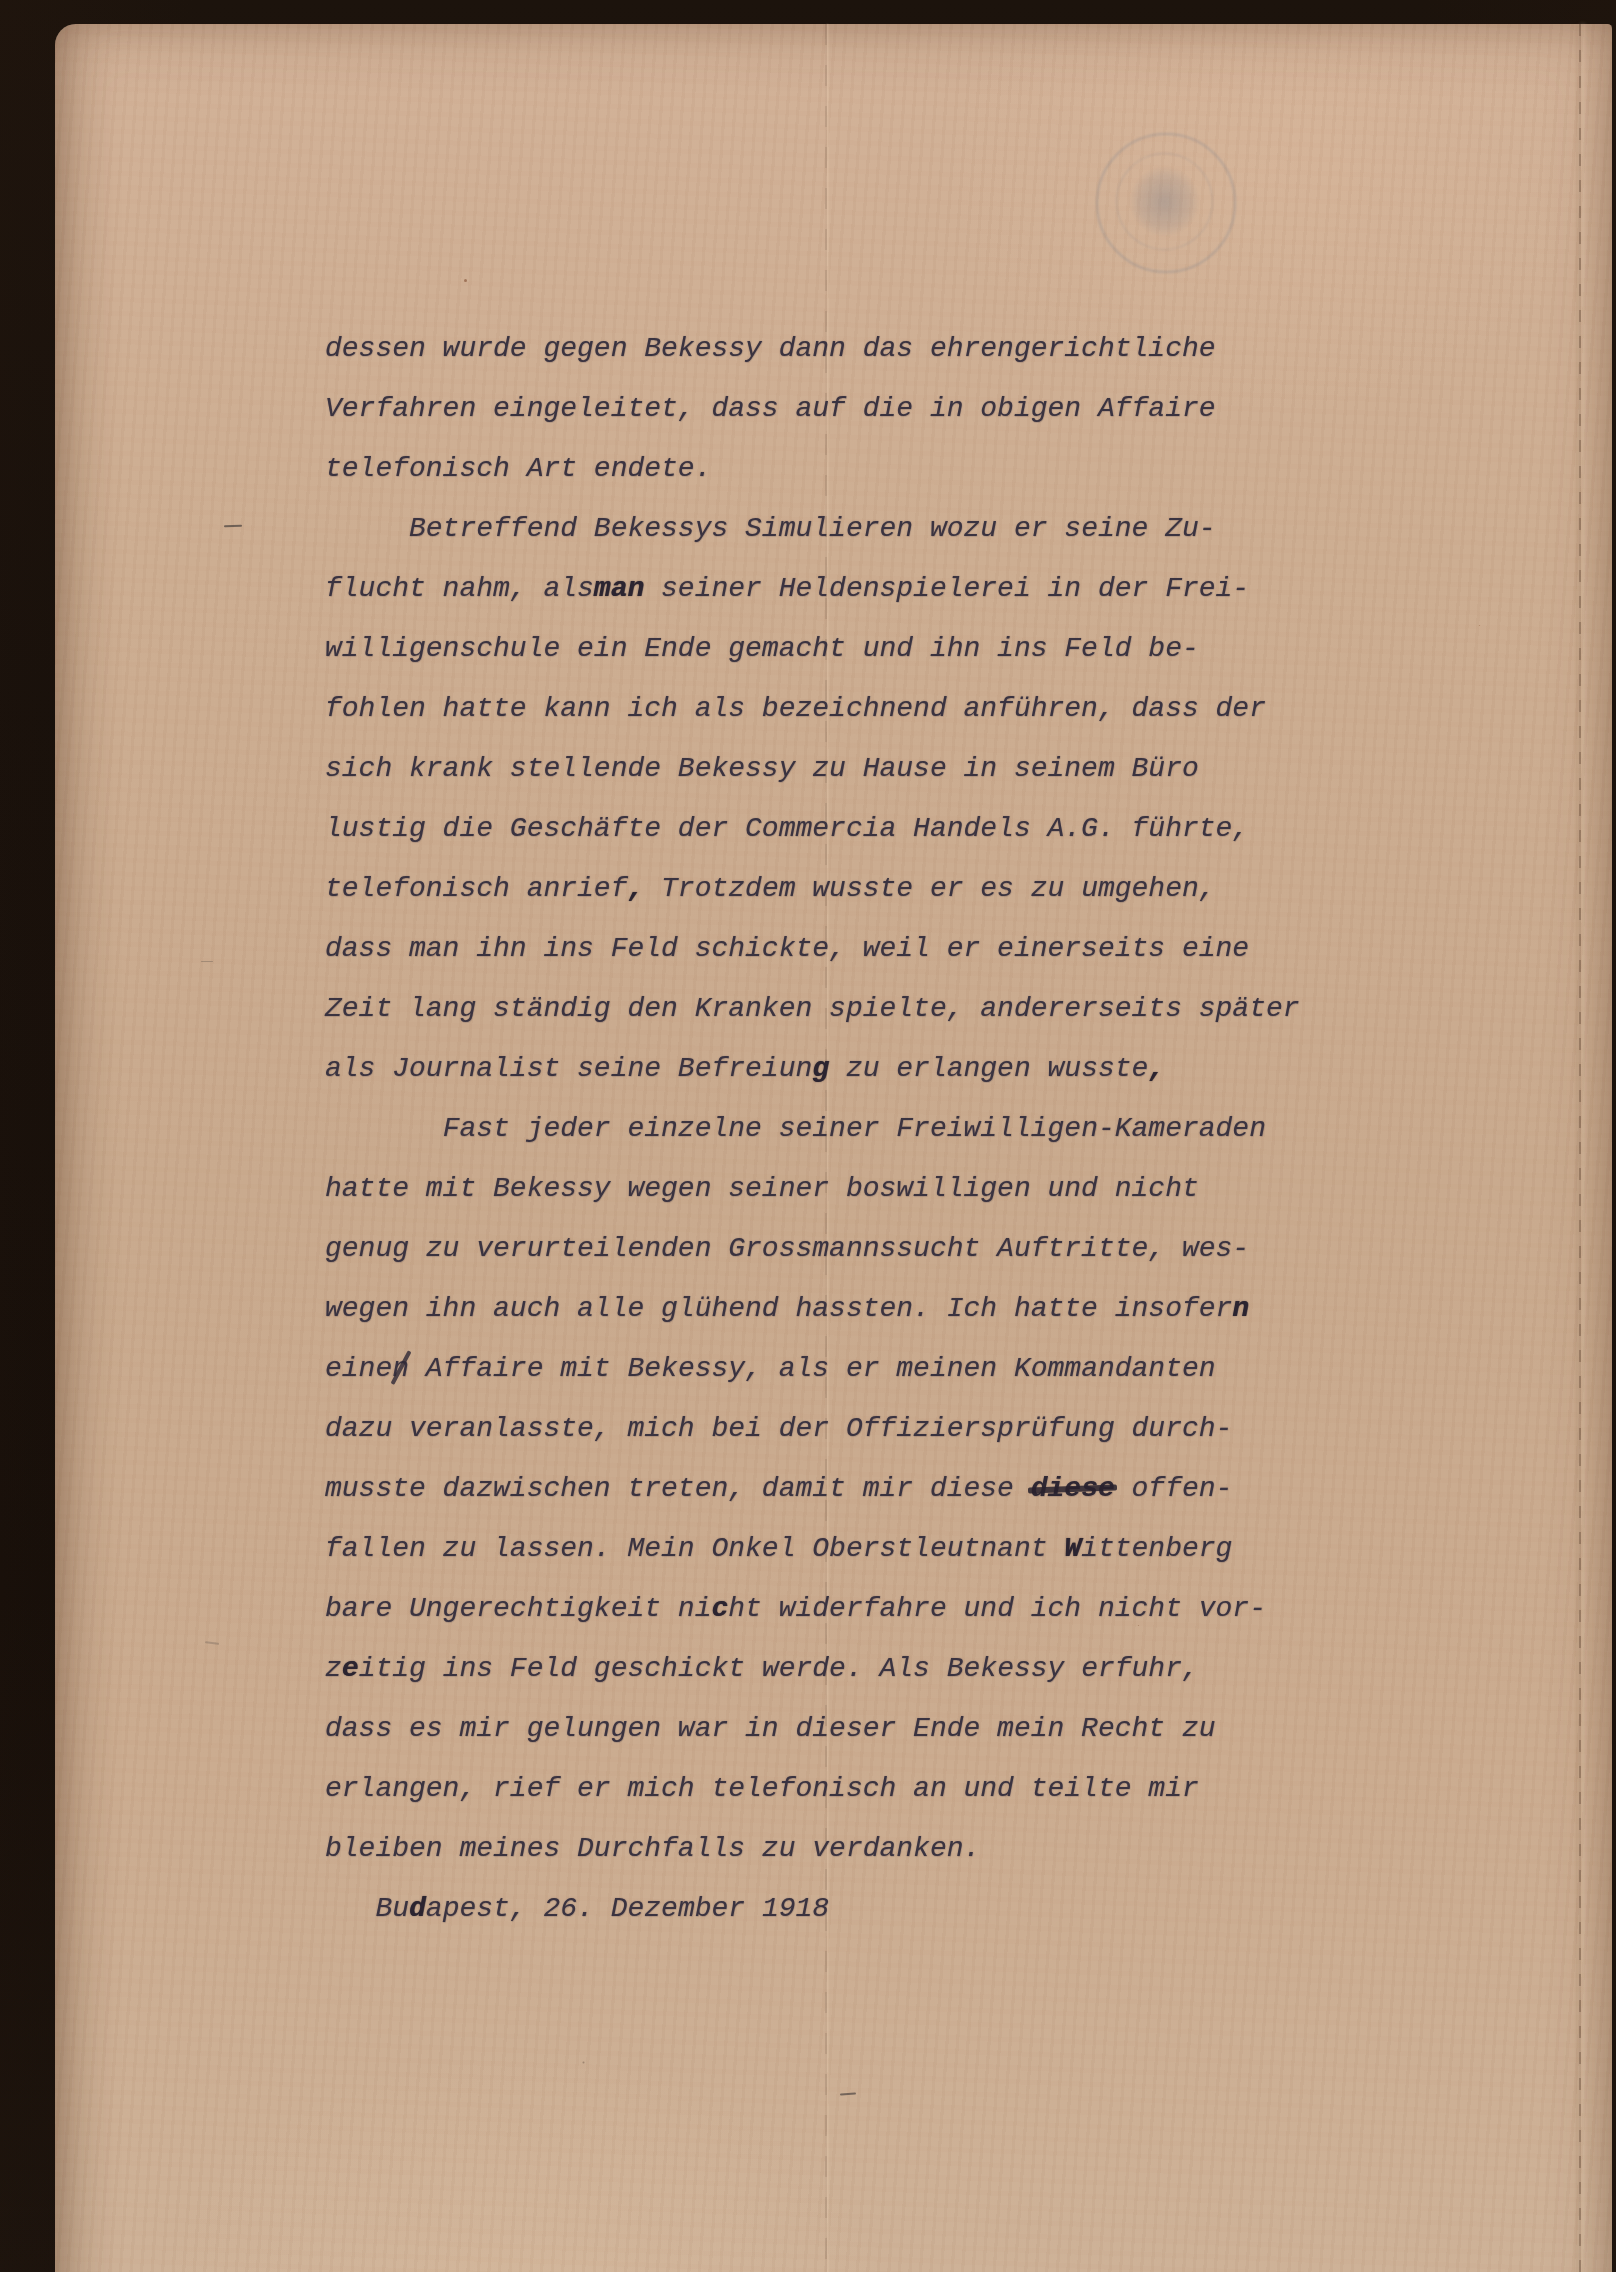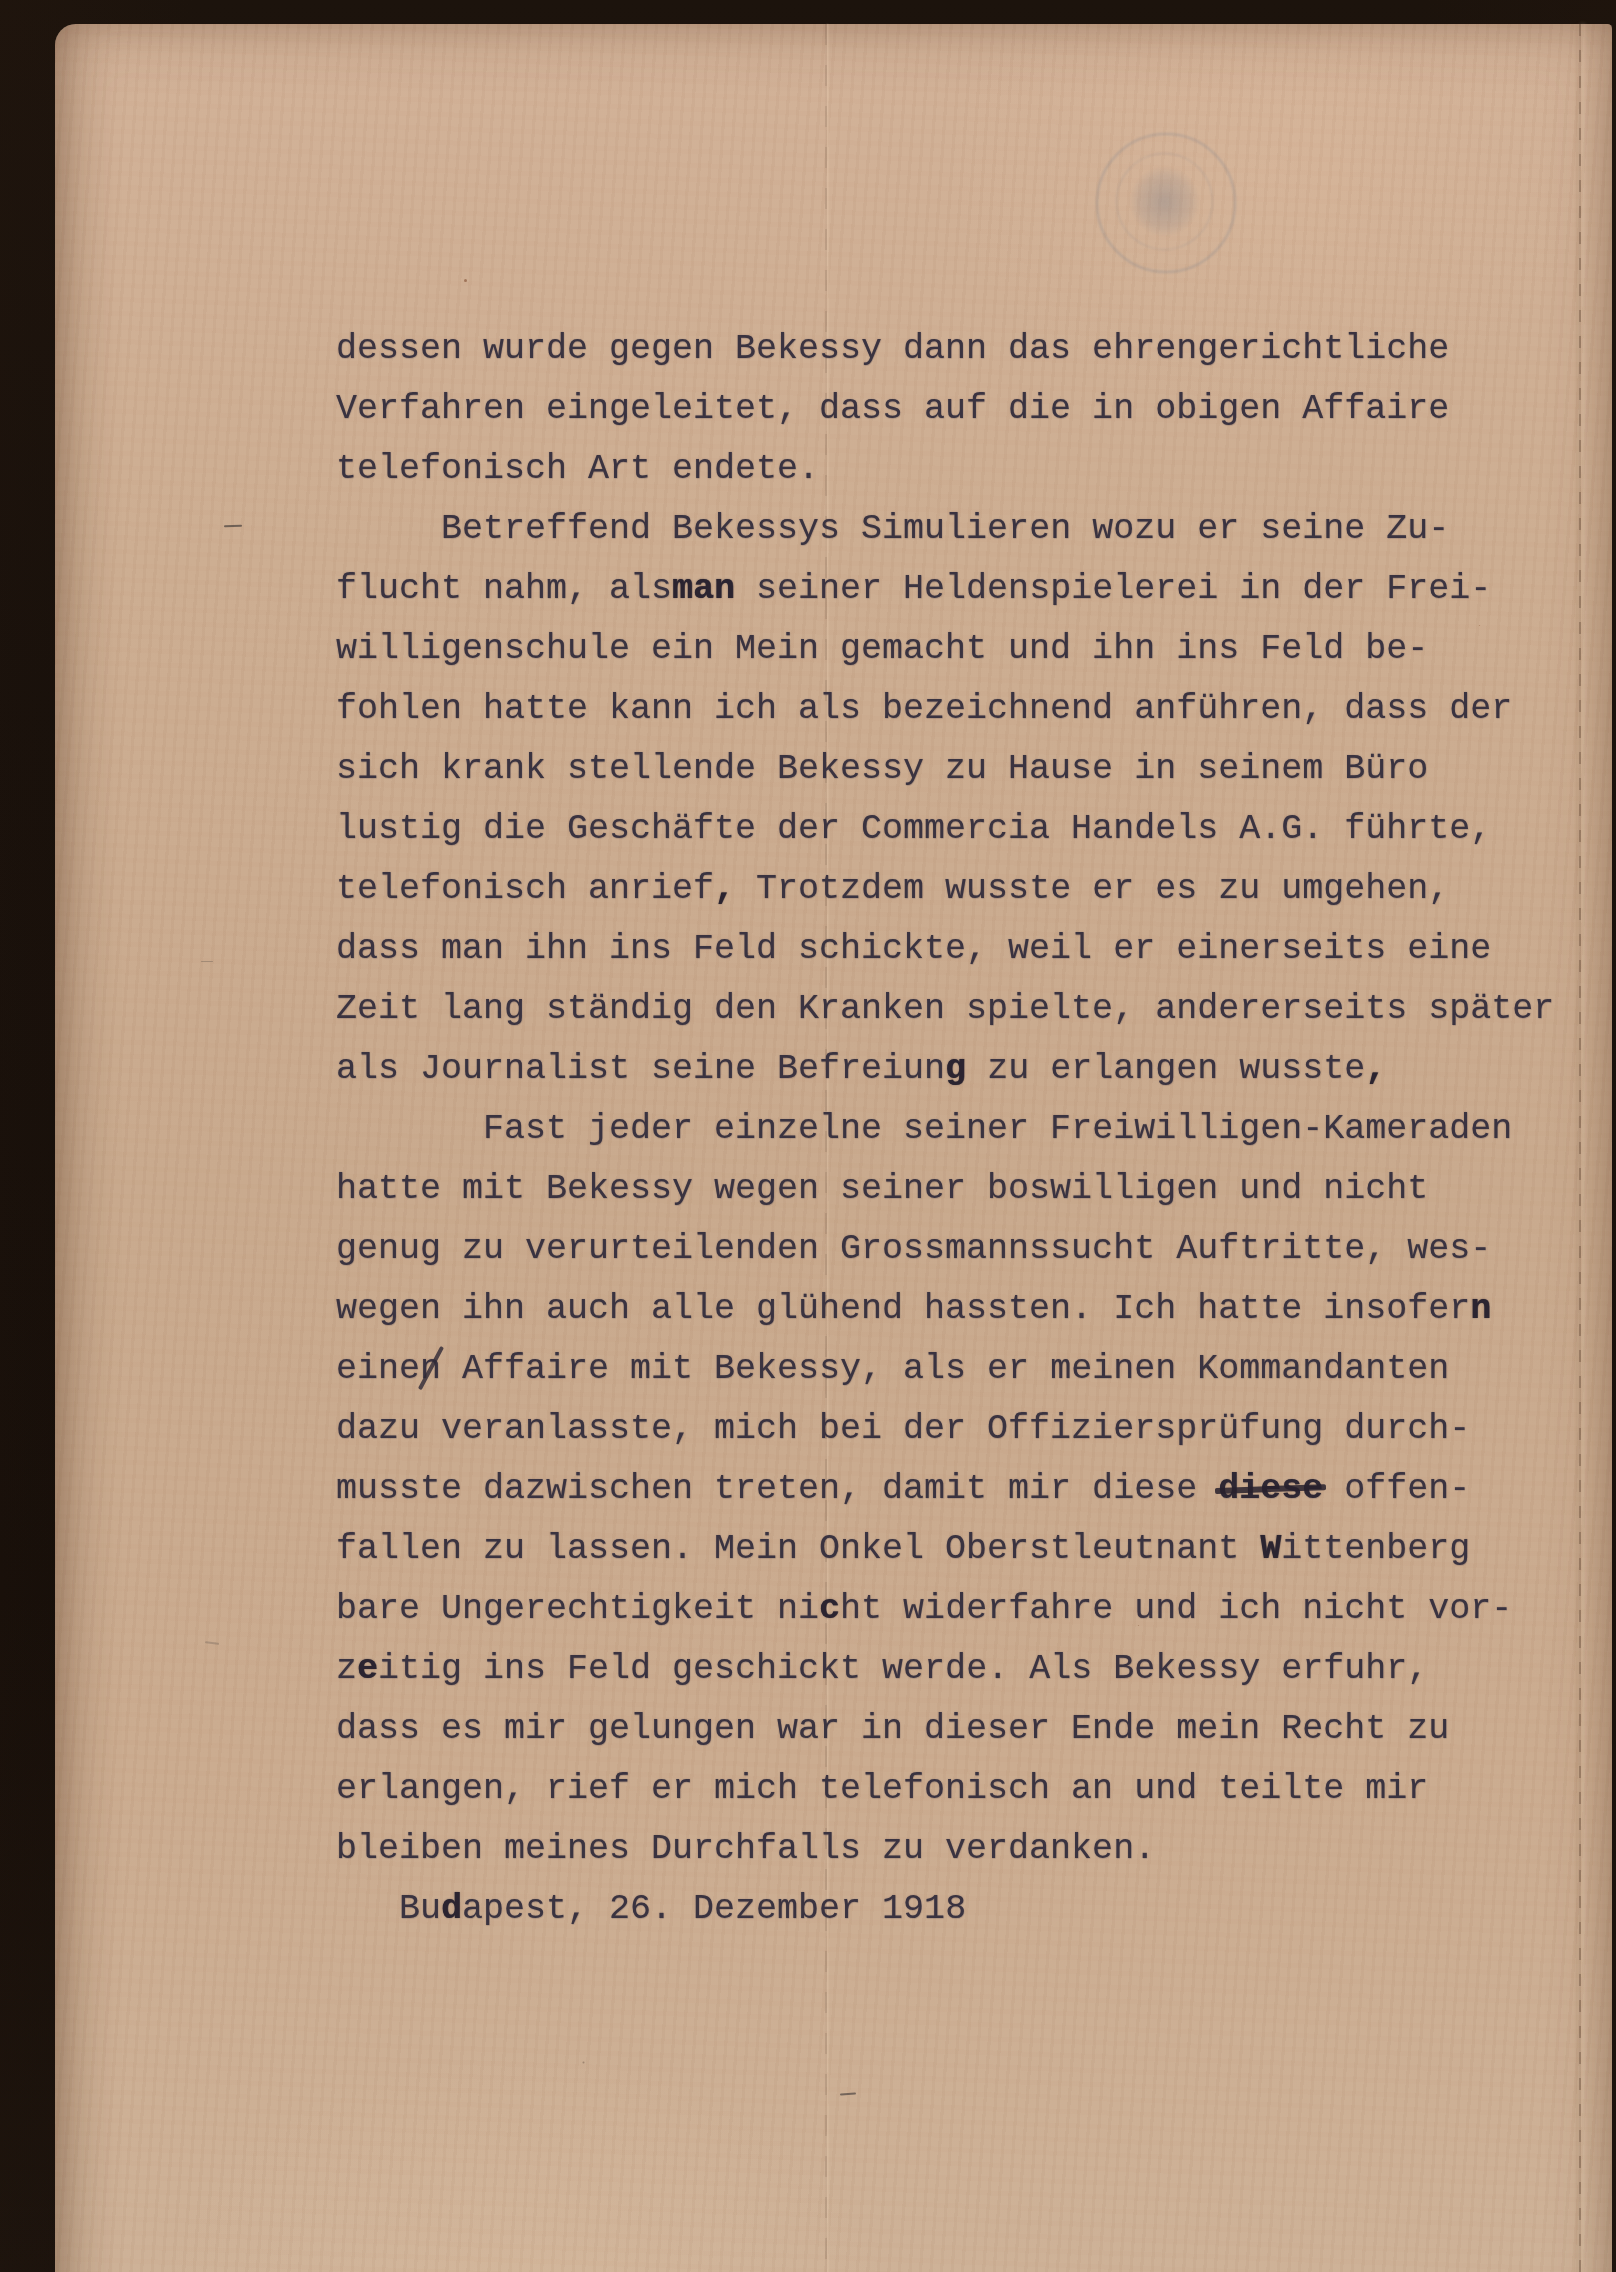--- a/index.html
+++ b/index.html
@@ -98,28 +98,29 @@
     position: absolute;
     background: rgba(66,60,58,.8);
     border-radius: 1.4px;
   }
   .dash-1 { left: 169px;  top: 501px; width: 18px; height: 2.3px; transform: rotate(-2deg); opacity: .85; }
   .dash-2 { left: 146px;  top: 937px; width: 11.8px; height: 1.8px; opacity: .35; }
   .dash-3 { left: 150px;  top: 1618px; width: 13.6px; height: 2.3px; transform: rotate(7deg); opacity: .3; }
   .dash-4 { left: 785px; top: 2069px; width: 15.5px; height: 2.3px; transform: rotate(-4deg); opacity: .8; }
   .text-block {
     position: absolute;
-    left: 281px;
+    left: 270px;
     top: 295px;
     width: 1254px;
-    font-size: 35px;
+    font-size: 28px;
     line-height: 60px;
     color: #3a3340;
     text-shadow: 0 0 1.4px rgba(58,51,64,.4), 0.5px 0.5px 0 rgba(58,51,64,.12);
     filter: blur(0.2px);
+    font-style: italic;
   }
   .tline { white-space: pre; }
   .seg-b {
     font-weight: 700;
     color: #2b2430;
     text-shadow: 0 0 1.8px rgba(43,36,48,.55), 0.5px 0 0 rgba(43,36,48,.6);
   }
   .seg-x {
     position: relative;
     font-weight: 700;
@@ -168,21 +169,21 @@
   <div class="pencil-dash dash-2"></div>
   <div class="pencil-dash dash-3"></div>
   <div class="pencil-dash dash-4"></div>
 
   <div class="text-block">
       <div class="tline"><span>dessen wurde gegen Bekessy dann das ehrengerichtliche</span></div>
       <div class="tline"><span>Verfahren eingeleitet, dass auf die in obigen Affaire</span></div>
       <div class="tline"><span>telefonisch Art endete.</span></div>
       <div class="tline">&nbsp;&nbsp;&nbsp;&nbsp;&nbsp;<span>Betreffend Bekessys Simulieren wozu er seine Zu-</span></div>
       <div class="tline"><span>flucht nahm, als</span><span class="seg-b">man</span><span> seiner Heldenspielerei in der Frei-</span></div>
-      <div class="tline"><span>willigenschule ein Mein gemacht und ihn ins Feld be-</span></div>
+      <div class="tline"><span>willigenschule ein Ende gemacht und ihn ins Feld be-</span></div>
       <div class="tline"><span>fohlen hatte kann ich als bezeichnend anführen, dass der</span></div>
       <div class="tline"><span>sich krank stellende Bekessy zu Hause in seinem Büro</span></div>
       <div class="tline"><span>lustig die Geschäfte der Commercia Handels A.G. führte,</span></div>
       <div class="tline"><span>telefonisch anrief</span><span class="seg-b">,</span><span> Trotzdem wusste er es zu umgehen,</span></div>
       <div class="tline"><span>dass man ihn ins Feld schickte, weil er einerseits eine</span></div>
       <div class="tline"><span>Zeit lang ständig den Kranken spielte, andererseits später</span></div>
       <div class="tline"><span>als Journalist seine Befreiun</span><span class="seg-b">g</span><span> zu erlangen wusste</span><span class="seg-b">,</span></div>
       <div class="tline">&nbsp;&nbsp;&nbsp;&nbsp;&nbsp;&nbsp;&nbsp;<span>Fast jeder einzelne seiner Freiwilligen-Kameraden</span></div>
       <div class="tline"><span>hatte mit Bekessy wegen seiner boswilligen und nicht</span></div>
       <div class="tline"><span>genug zu verurteilenden Grossmannssucht Auftritte, wes-</span></div>

